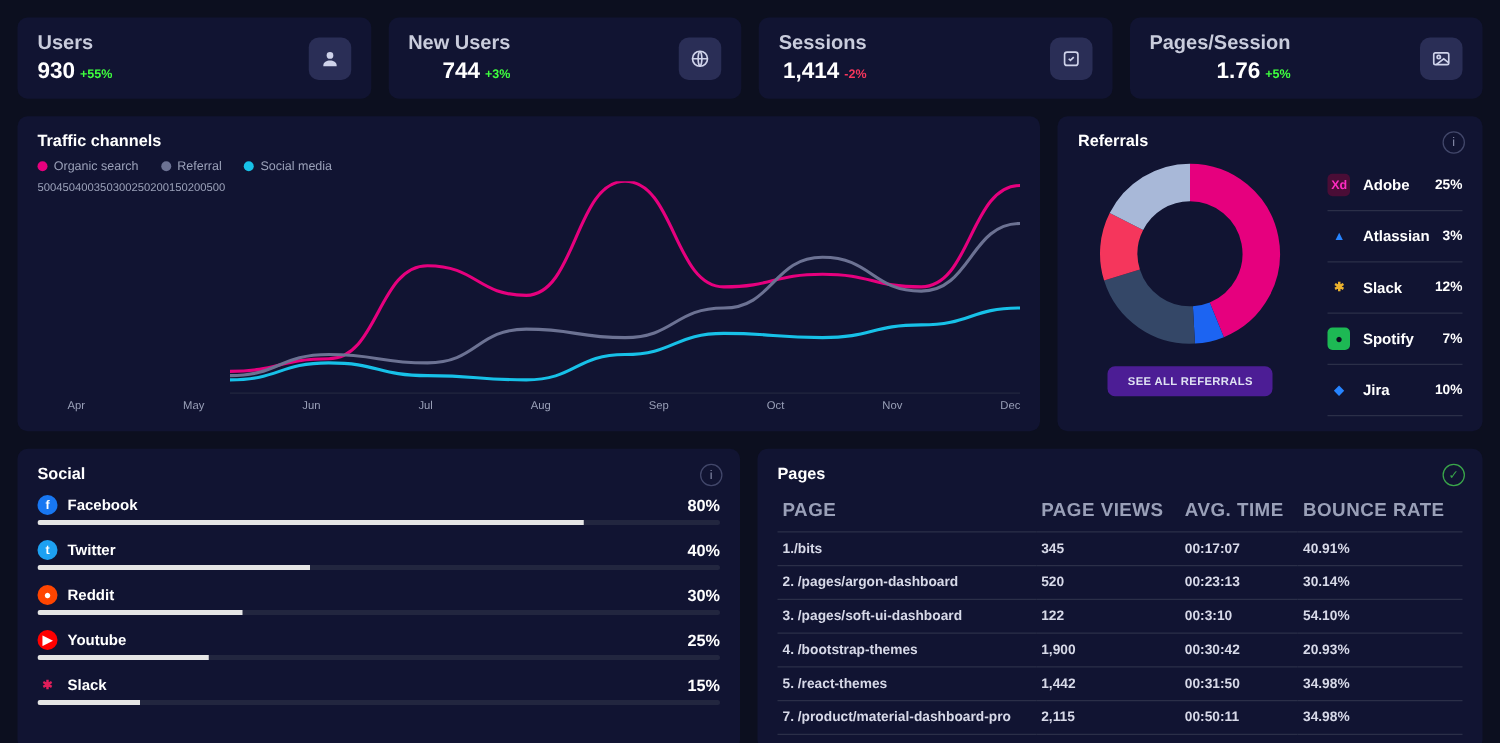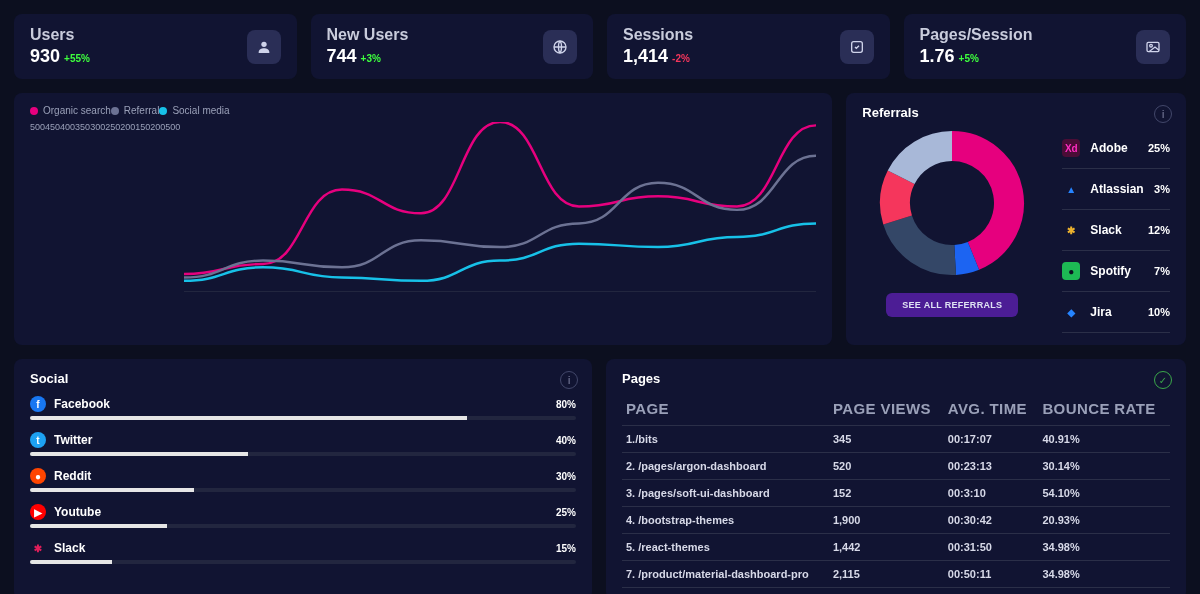--- a/index.html
+++ b/index.html
@@ -28,34 +28,34 @@
   .card {
     background: var(--card);
     border-radius: 8px;
     padding: 12px 16px;
     position: relative;
   }
   
   .stats { margin-bottom: 14px; }
   .stat { flex: 1; display: flex; align-items: center; justify-content: space-between; }
   .stat-label { font-size: 16px; font-weight: 700; color: #c9ccdc; }
-  .stat-value { font-size: 18px; font-weight: 800; margin-top: 2px; }
+  .stat-value { font-size: 18px; font-weight: 800; margin-top: 2px; text-align: right; }
   .delta { font-size: 10px; font-weight: 700; margin-left: 4px; }
   .delta.up { color: var(--green); }
   .delta.down { color: var(--red); }
   .stat-ico {
     width: 34px; height: 34px; border-radius: 8px;
     background: #2a2e56; display: flex; align-items: center; justify-content: center;
     color: #cfd3ea;
   }
   
   .title { font-size: 13px; font-weight: 700; margin-bottom: 8px; }
   
   .traffic-card { flex: 0 0 680px; }
-  .legend { display: flex; color: var(--muted); font-size: 10px; margin-bottom: 6px; align-items:center;}
+  .legend { display: flex; gap: 18px; color: var(--muted); font-size: 10px; margin-bottom: 6px; align-items:center;}
   .dot { width: 8px; height: 8px; border-radius: 50%; display: inline-block; margin-right: 5px; vertical-align: middle; }
   .chart-box { display: flex; }
   .yaxis { display: flex; justify-content: space-between; height: 170px; font-size: 9px; color: var(--muted); text-align: right; padding-right: 4px; }
   .plot { position: relative; width: 632px; height: 170px; border-bottom:1px solid #22263f;}
   .xaxis { display: flex; justify-content: space-between; font-size: 9px; color: var(--muted); padding-top: 4px; margin-left:24px;}
   
   .ref-card { flex: 1; }
   .ref-body { display: flex; gap: 20px; align-items: flex-start; }
   .donut-wrap { flex: 0 0 180px; text-align: center; }
   .see-all {
@@ -66,21 +66,21 @@
   .ref-row { display: flex; align-items: center; justify-content: space-between; padding: 11px 0; border-bottom: 1px solid var(--border); }
   .ref-name { display: flex; align-items: center; gap: 10px; font-size: 12px; font-weight: 600; }
   .ref-ico { width: 18px; height: 18px; border-radius: 4px; display:flex;align-items:center;justify-content:center;font-size:10px;font-weight:700;}
   .ref-pct { font-size: 11px; font-weight: 700; }
   
   .social-card { flex: 0 0 578px; }
   .social-row { margin: 10px 0 12px; }
   .social-head { display: flex; align-items: center; justify-content: space-between; margin-bottom: 4px; }
   .social-name { display:flex; align-items:center; gap:8px; font-size:12px; font-weight:700;}
   .social-ico { width:16px;height:16px;border-radius:50%;display:flex;align-items:center;justify-content:center;font-size:10px;}
-  .social-pct { font-size: 10px; font-weight:700;}
+  .social-pct { font-size: 13px; font-weight:700;}
   .bar { height: 4px; background: #22263f; border-radius: 2px; overflow: hidden; }
   .bar-fill { height: 100%; background: #e6e6e6; }
   
   .pages-card { flex: 1; }
   table { width: 100%; border-collapse: collapse; font-size: 11px; }
   th { text-align: left; font-size: 15px; color: var(--muted); text-transform: uppercase; font-weight: 700; padding: 6px 4px 8px; border-bottom: 1px solid var(--border); letter-spacing:.4px;}
   td { padding: 7px 4px; border-bottom: 1px solid var(--border); font-weight: 600; color:#d7d9e8;}
   th:nth-child(2),td:nth-child(2),th:nth-child(3),td:nth-child(3),th:nth-child(4),td:nth-child(4){text-align:left;}
   
   .info-ico { position: absolute; top: 12px; right: 14px; width: 18px; height: 18px; border-radius: 50%; border: 1px solid #42476a; display:flex;align-items:center;justify-content:center;font-size:10px;color:#8a8fad;}
@@ -136,20 +136,21 @@
           <rect x="3" y="5" width="18" height="14" rx="2"></rect>
           <circle cx="9" cy="10" r="2"></circle>
           <path d="M21 17l-6-5-9 7"></path>
         </svg>
       </div>
     </div>
   </div>
 
 <div class="row" style="margin-bottom:14px;">
   <div class="card traffic-card">
+    <div class="title">Traffic channels</div>
     <div class="legend">
         <span><span class="dot" style="background:#e6007e"></span>Organic search</span>
         <span><span class="dot" style="background:#6c7293"></span>Referral</span>
         <span><span class="dot" style="background:#17c1e8"></span>Social media</span>
       </div>
     <div class="chart-box">
       <div class="yaxis">
           <div>500</div>
           <div>450</div>
           <div>400</div>
@@ -161,20 +162,31 @@
           <div>200</div>
           <div>50</div>
           <div>0</div>
         </div>
       <svg class="plot" id="traffic-svg" viewBox="0 0 632 170" preserveAspectRatio="none">
           <path d="M 0 153 C 39.5 153, 39.5 142.8, 79 142.8 C 118.5 142.8, 118.5 68, 158 68 C 197.5 68, 197.5 91.8, 237 91.8 C 276.5 91.8, 276.5 0, 316 0 C 355.5 0, 355.5 85, 395 85 C 434.5 85, 434.5 74.8, 474 74.8 C 513.5 74.8, 513.5 85, 553 85 C 592.5 85, 592.5 3.4000000000000057, 632 3.4000000000000057" fill="none" stroke="#e6007e" stroke-width="2.5"></path>
           <path d="M 0 156.4 C 39.5 156.4, 39.5 139.4, 79 139.4 C 118.5 139.4, 118.5 146.2, 158 146.2 C 197.5 146.2, 197.5 119, 237 119 C 276.5 119, 276.5 125.8, 316 125.8 C 355.5 125.8, 355.5 102, 395 102 C 434.5 102, 434.5 61.2, 474 61.2 C 513.5 61.2, 513.5 88.4, 553 88.4 C 592.5 88.4, 592.5 34, 632 34" fill="none" stroke="#6c7293" stroke-width="2.5"></path>
           <path d="M 0 159.8 C 39.5 159.8, 39.5 146.2, 79 146.2 C 118.5 146.2, 118.5 156.4, 158 156.4 C 197.5 156.4, 197.5 159.8, 237 159.8 C 276.5 159.8, 276.5 139.4, 316 139.4 C 355.5 139.4, 355.5 122.4, 395 122.4 C 434.5 122.4, 434.5 125.8, 474 125.8 C 513.5 125.8, 513.5 115.6, 553 115.6 C 592.5 115.6, 592.5 102, 632 102" fill="none" stroke="#17c1e8" stroke-width="2.5"></path>
         </svg>
     </div>
+    <div class="xaxis">
+        <div>Apr</div>
+        <div>May</div>
+        <div>Jun</div>
+        <div>Jul</div>
+        <div>Aug</div>
+        <div>Sep</div>
+        <div>Oct</div>
+        <div>Nov</div>
+        <div>Dec</div>
+      </div>
   </div>
 
   <div class="card ref-card">
     <div class="title">Referrals</div>
     <span class="info-ico">i</span>
     <div class="ref-body">
       <div class="donut-wrap">
         <svg id="donut" width="150" height="150" viewBox="0 0 100 100">
             <path d="M 50 12 A 38 38 0 0 1 64.29975613401776 85.20677455416246" fill="none" stroke="#e6007e" stroke-width="20"></path>
             <path d="M 64.29975613401776 85.20677455416246 A 38 38 0 0 1 52.0933348935229 87.94229762446602" fill="none" stroke="#1c64f2" stroke-width="20"></path>
@@ -313,21 +325,21 @@
             <td>40.91%</td>
           </tr>
           <tr>
             <td>2. /pages/argon-dashboard</td>
             <td>520</td>
             <td>00:23:13</td>
             <td>30.14%</td>
           </tr>
           <tr>
             <td>3. /pages/soft-ui-dashboard</td>
-            <td>152</td>
+            <td>122</td>
             <td>00:3:10</td>
             <td>54.10%</td>
           </tr>
           <tr>
             <td>4. /bootstrap-themes</td>
             <td>1,900</td>
             <td>00:30:42</td>
             <td>20.93%</td>
           </tr>
           <tr>

